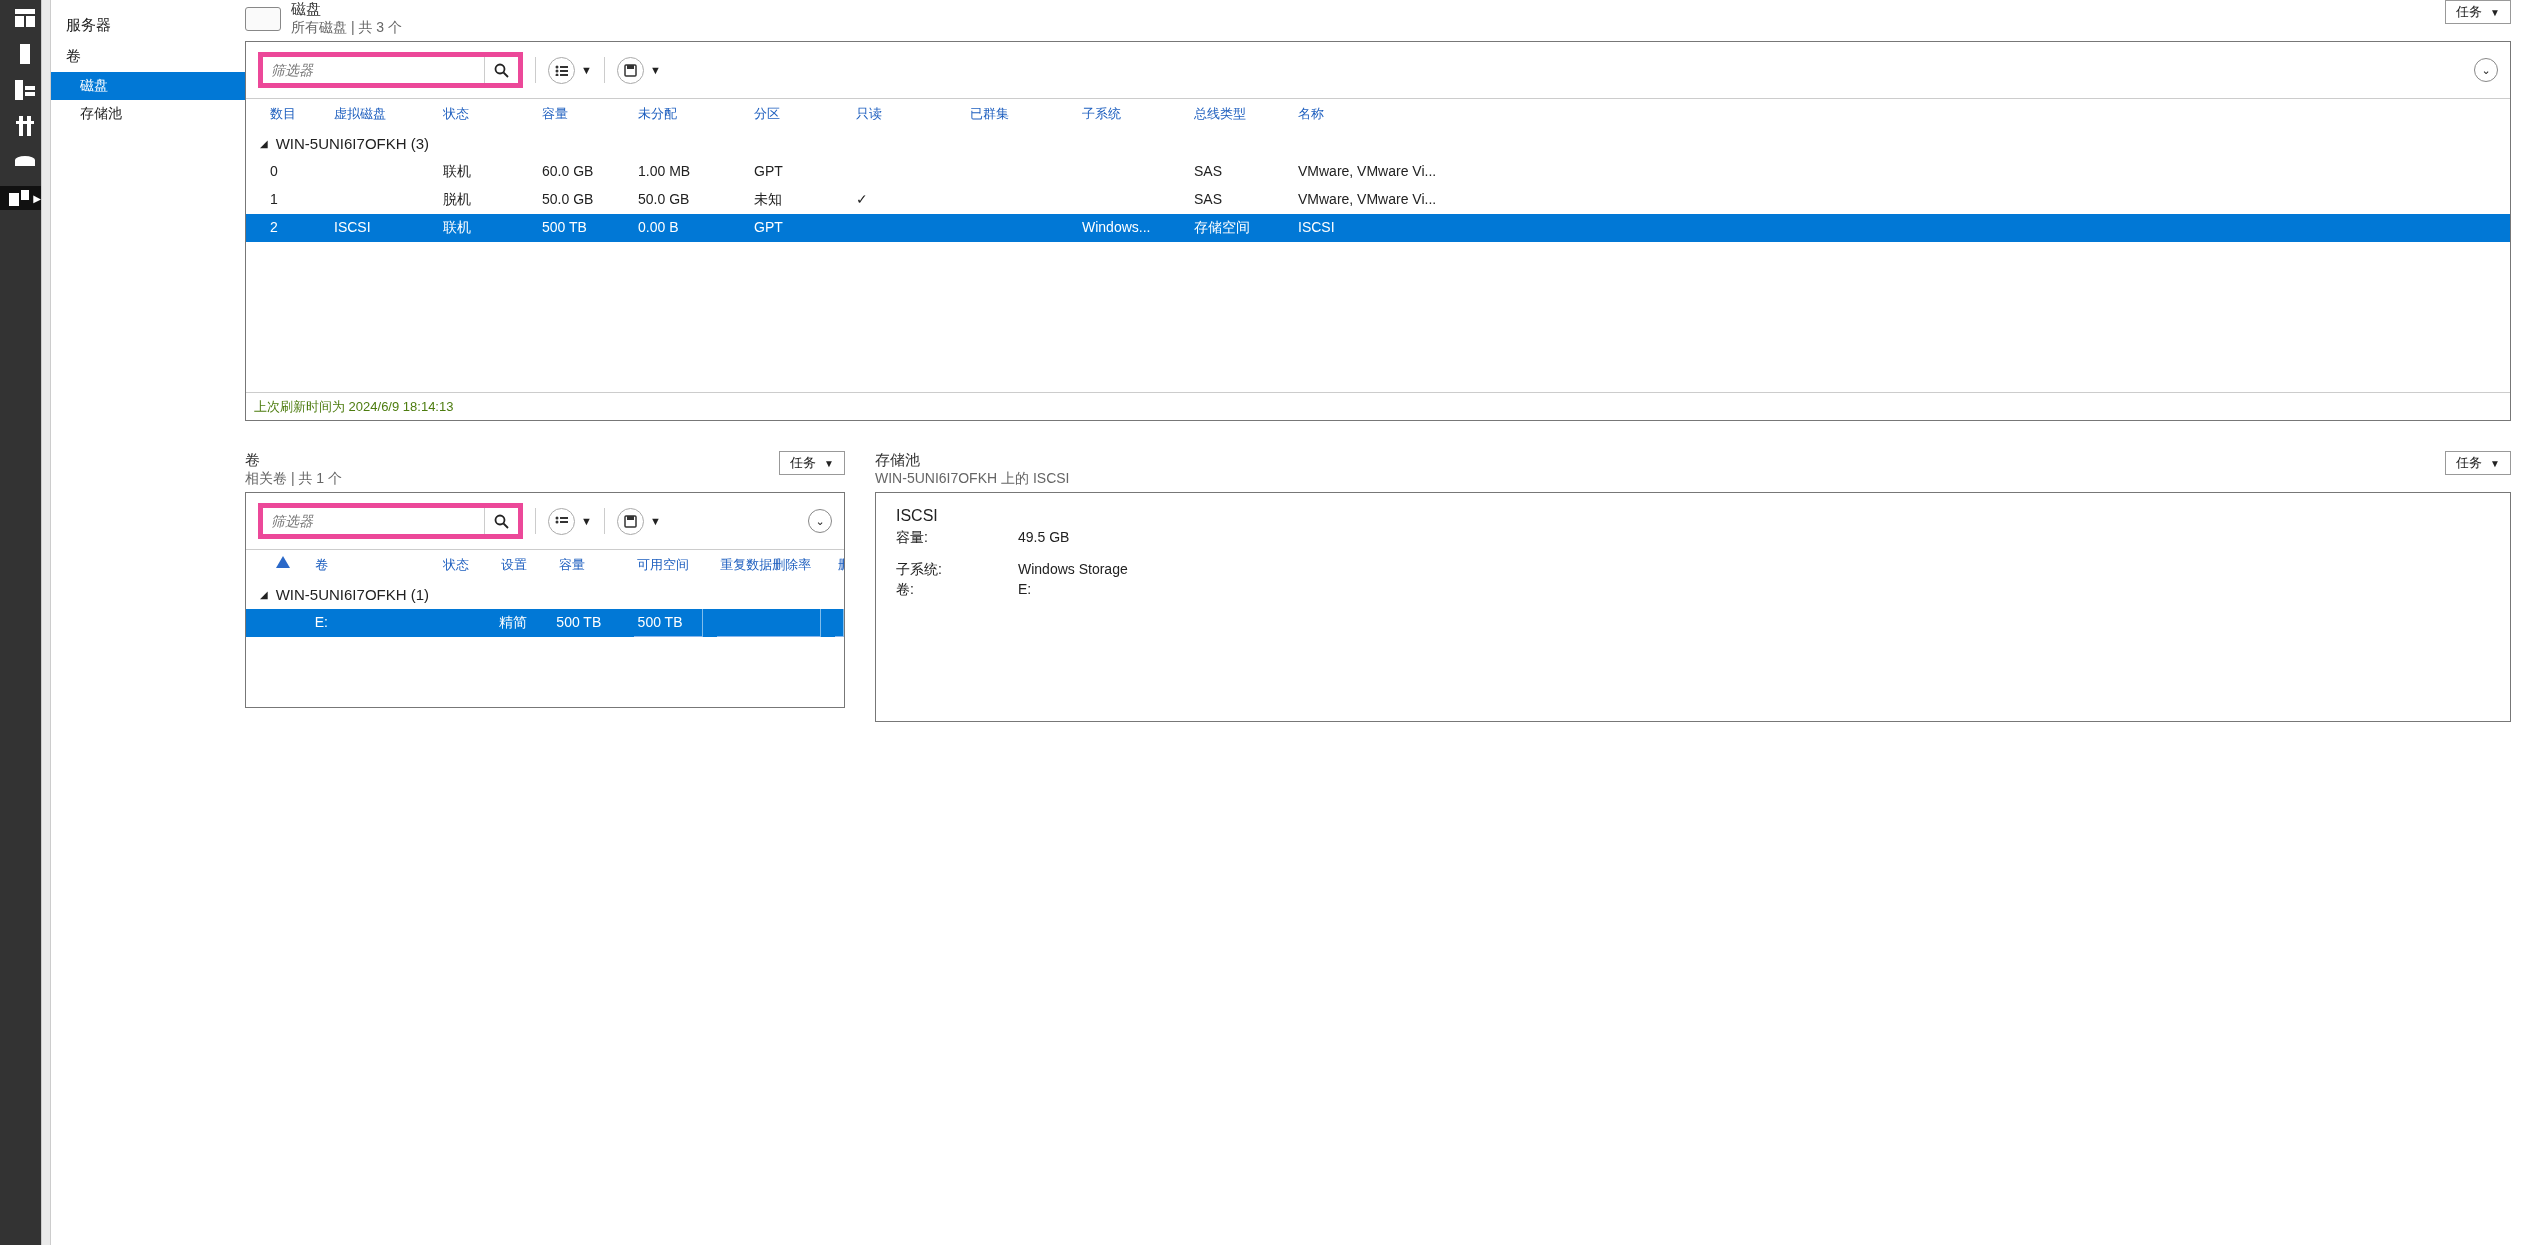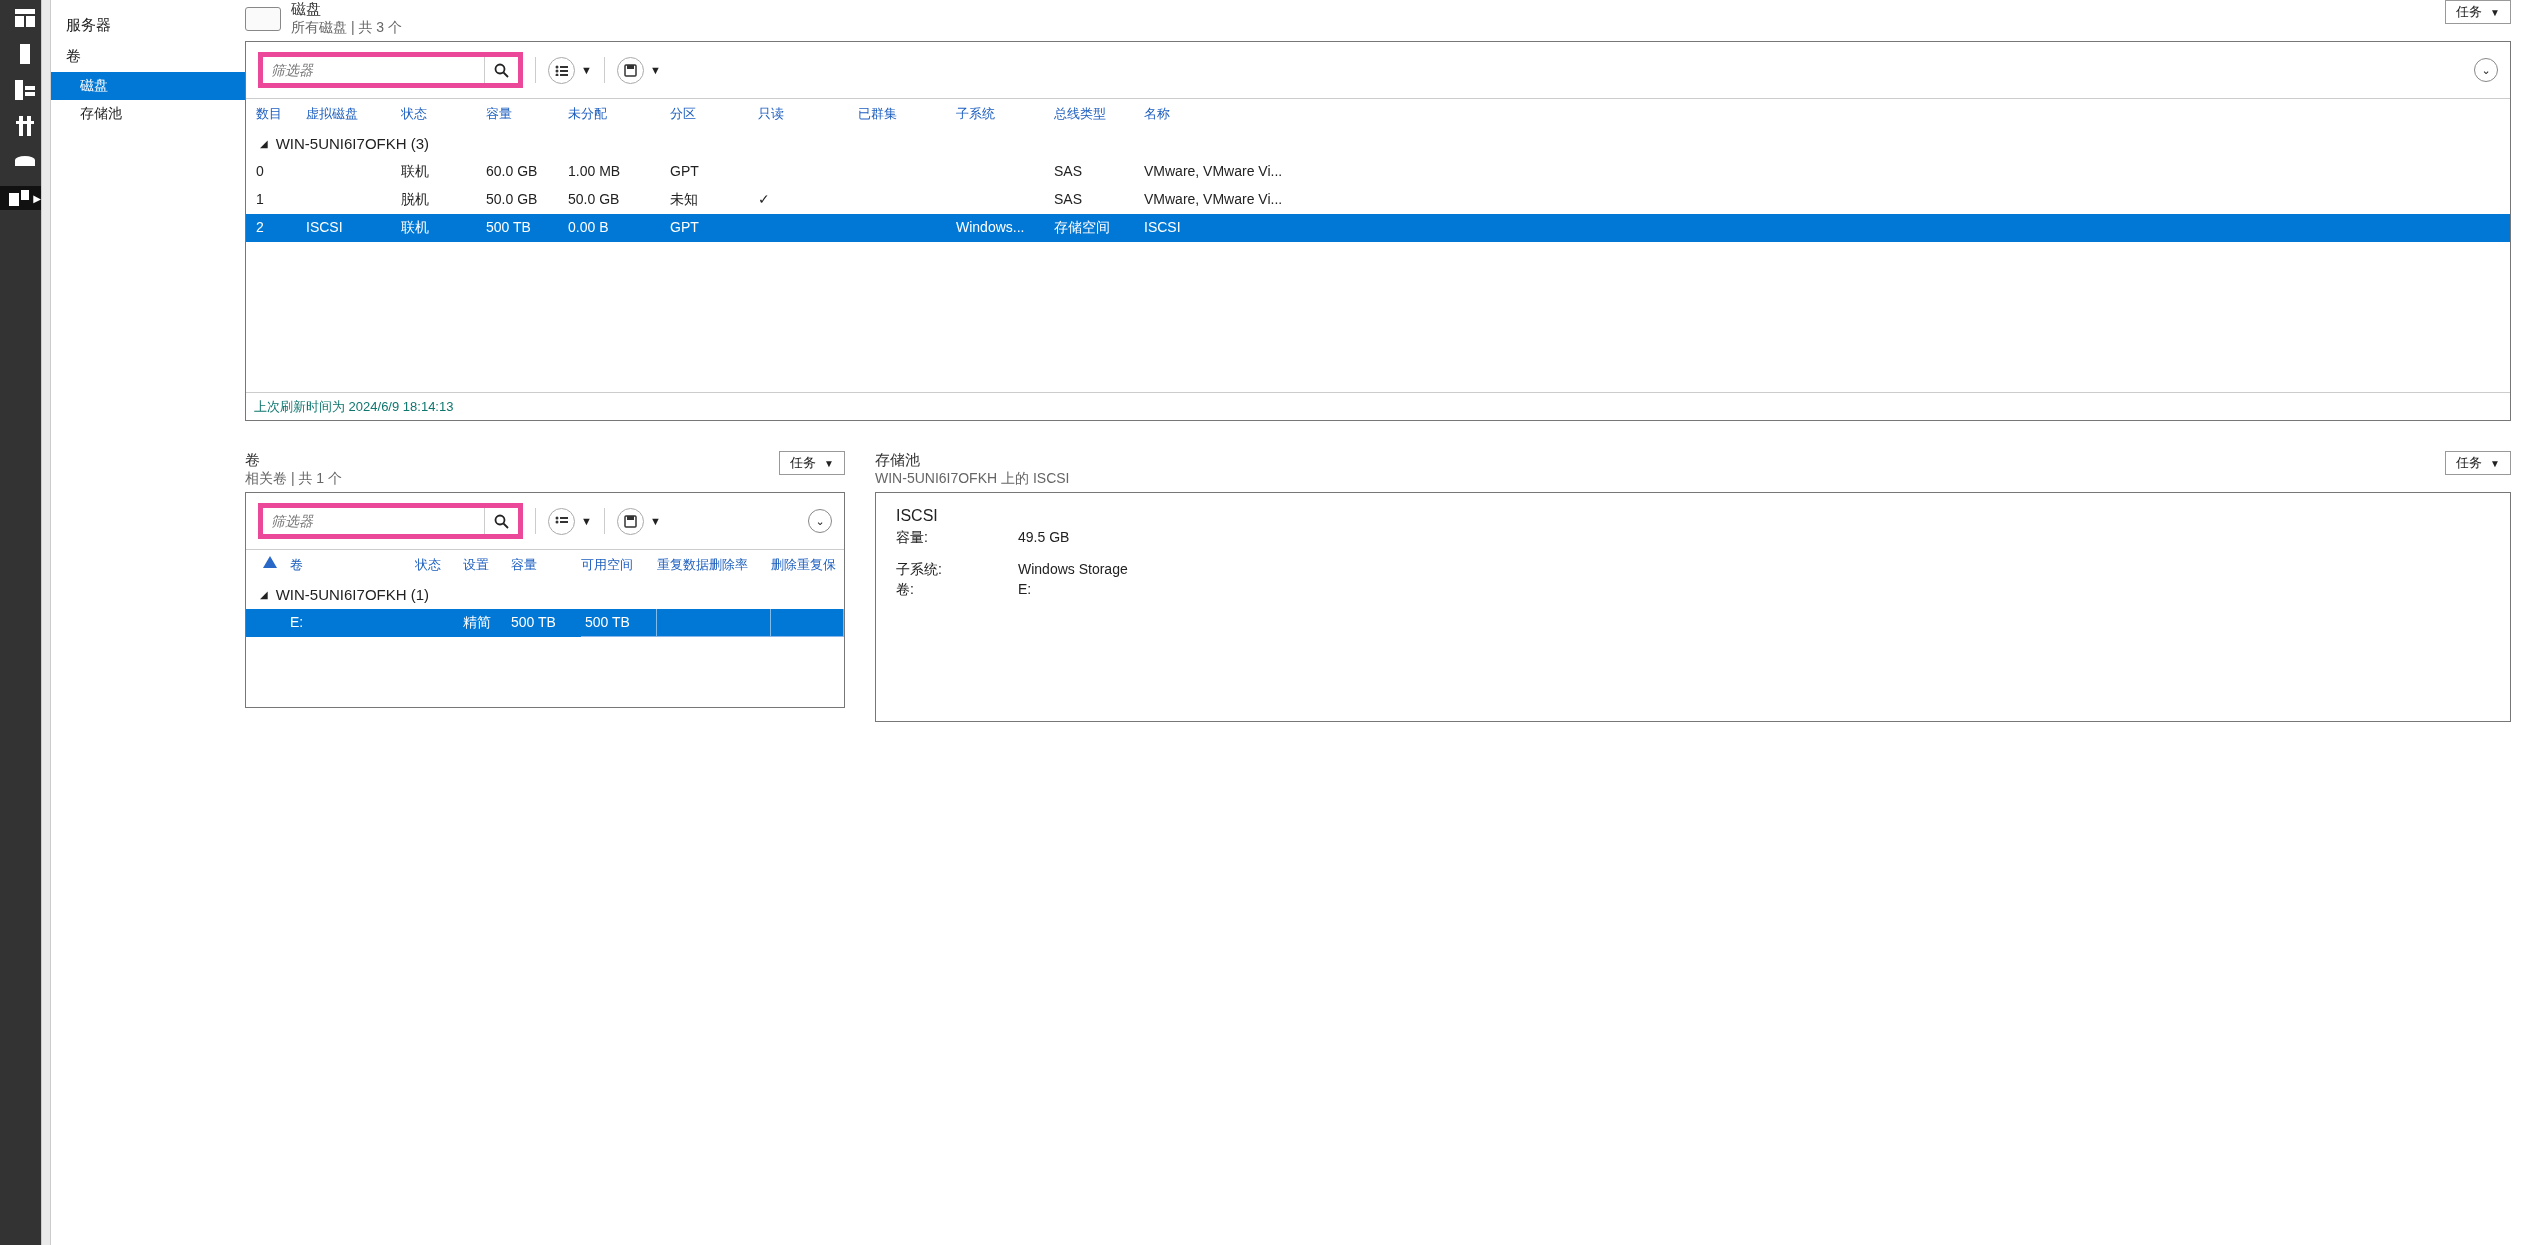--- a/index.html
+++ b/index.html
@@ -38,26 +38,26 @@
   .filter-search-btn { width:34px; display:flex; align-items:center; justify-content:center; border-left:1px solid #ccc; }
   .sep { width:1px; height:26px; background:#ccc; }
   .tbtn { display:flex; align-items:center; gap:6px; border:1px solid #aaa; border-radius:14px; height:27px; width:27px; justify-content:center; position:relative; }
   .tbtn-combo { display:flex; align-items:center; gap:6px; }
   .tbtn-combo .caret { font-size:11px; }
   .expand-round { margin-left:auto; width:24px; height:24px; border:1px solid #888; border-radius:50%; display:flex; align-items:center; justify-content:center; font-size:11px; }
 
   
   .grid { width:100%; border-top:1px solid #ccc; }
   .grid .hdr { display:flex; color:#1e5fbf; font-size:13px; padding:6px 0 6px 10px; }
-  .col { padding-right:6px; white-space:nowrap; overflow:hidden; text-overflow:ellipsis; }
+  .col { padding-right:6px; white-space:nowrap; overflow:hidden; text-overflow:ellipsis;margin-left:14px; }
   .grid-group { display:flex; align-items:center; gap:8px; padding:6px 0 6px 14px; font-size:15px; }
   .grid-group .arrow { font-size:10px; }
   .row { display:flex; padding:5px 0 5px 10px; font-size:14px; color:#222; }
   .row.sel { background:#0178d6; color:#fff; }
-  .grid-footer { border-top:1px solid #ccc; color:#0f766e; font-size:13px; padding:5px 8px 4px 8px; background:#fff; }
+  .grid-footer { border-top:1px solid #ccc; color:#4d7c0f; font-size:13px; padding:5px 8px 4px 8px; background:#fff; }
 
   
   .d1{width:50px;} .d2{width:95px;} .d3{width:85px;} .d4{width:82px;} .d5{width:102px;}
   .d6{width:88px;} .d7{width:100px;} .d8{width:98px;} .d9{width:98px;} .d10{width:90px;} .d11{flex:1;}
 
   
   .lower { display:flex; gap:30px; }
   .lower-left { flex: 0 0 600px; max-width:600px; }
   .lower-right { flex:1; }
 

